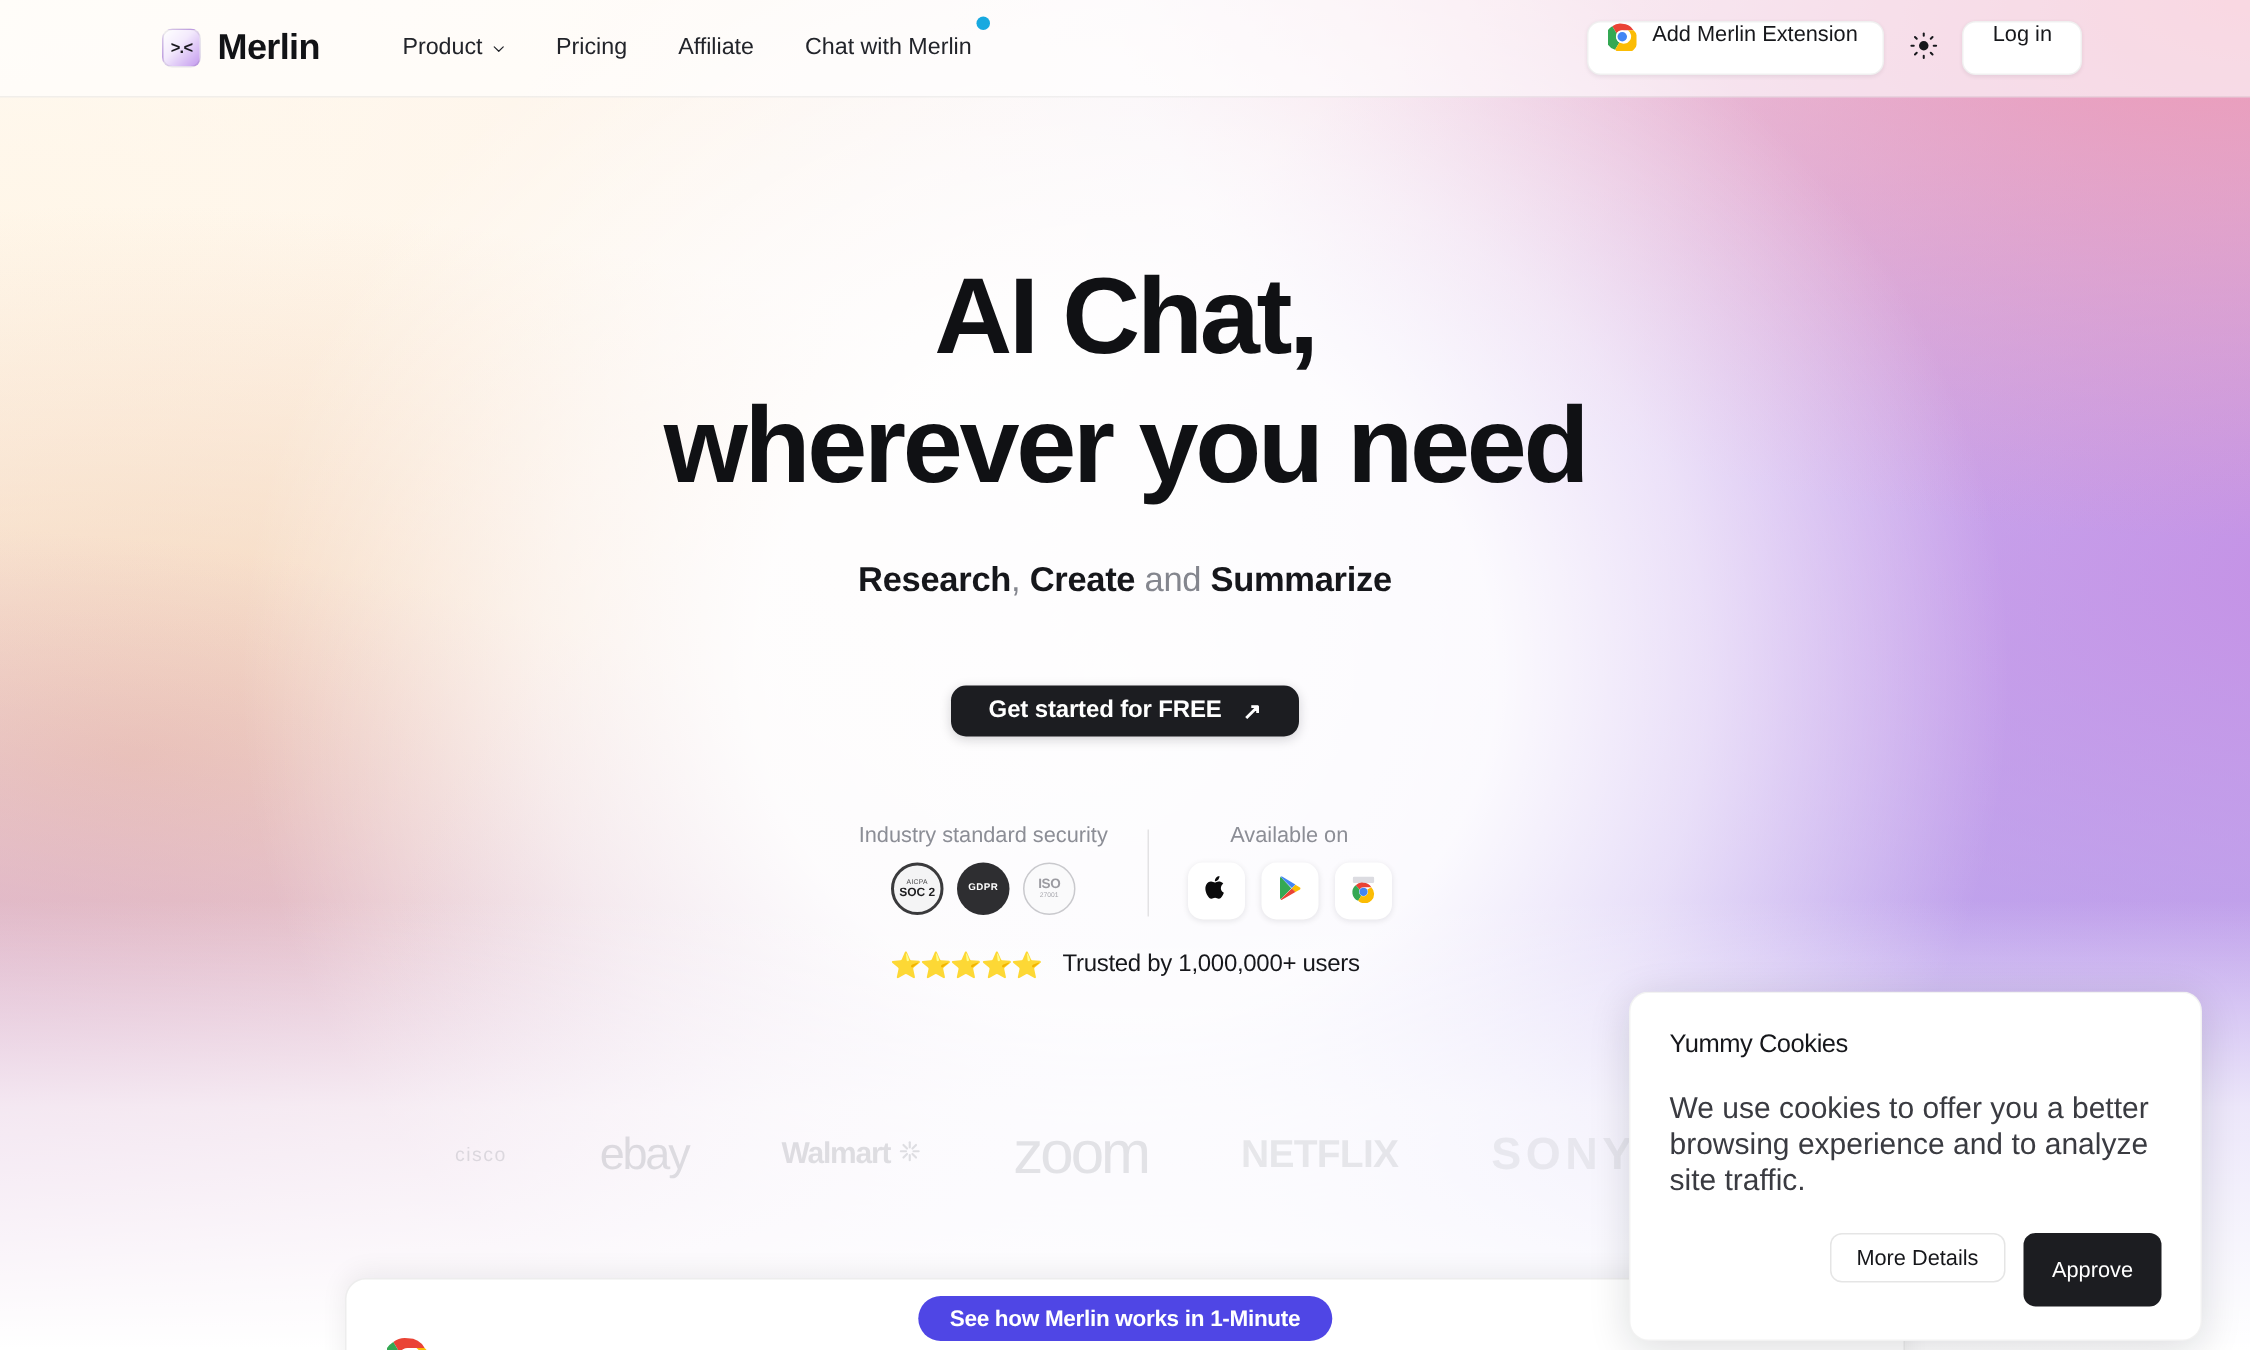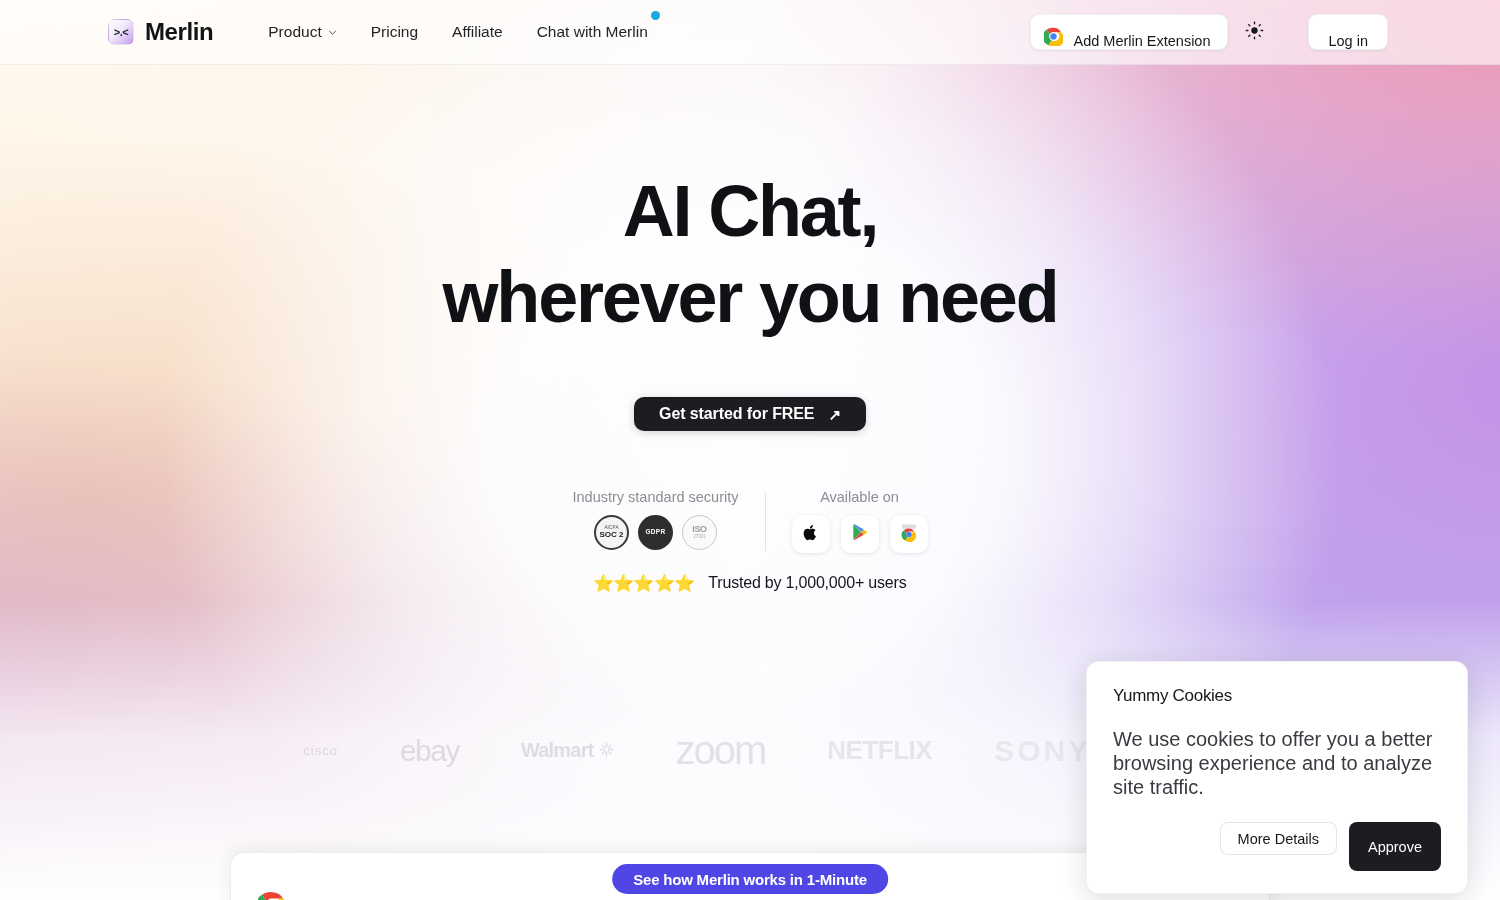--- a/index.html
+++ b/index.html
@@ -61,34 +61,34 @@
   }
   .chev{ width:9px; height:9px; display:inline-block; }
   .chev svg{ display:block; }
   .dot-badge{
     position:absolute; top:-12px; right:-12px;
     width:9px; height:9px; border-radius:50%; background:#17a9e0;
   }
 
   .header-right{ margin-left:auto; display:flex; align-items:center; gap:13px; }
   .ext-btn{
-    display:flex; align-items:flex-end; gap:10px;
+    display:flex; align-items:flex-start; gap:10px;
     height:36px; padding:0 17px 0 13px;
     background:#fff; border-radius:9px;
     border:1px solid rgba(0,0,0,.06);
     box-shadow:0 1px 3px rgba(16,18,30,.07);
     font-size:14.5px; font-weight:500; color:#17181c; cursor:pointer; white-space:nowrap;
   }
   .login-btn{
     height:36px; padding:0 19px;
     background:#fff; border-radius:9px;
     border:1px solid rgba(0,0,0,.06);
     box-shadow:0 1px 3px rgba(16,18,30,.07);
     font-size:14.5px; font-weight:500; color:#17181c; cursor:pointer;
-    display:flex; align-items:flex-end;margin-left:28px;
+    display:flex; align-items:flex-start;
   }
   .theme-btn{
     width:26px; height:26px; display:flex; align-items:center; justify-content:center;
     cursor:pointer; background:transparent; border:none;
   }
 
   
   main{ position:relative; z-index:4; text-align:center; }
   h1{
     margin-top:103px;
@@ -142,21 +142,21 @@
   }
 
   .rating{
     margin-top:21px; display:flex; justify-content:center; align-items:center; gap:14px;
   }
   .stars{ font-size:17px; letter-spacing:-1px; line-height:1; }
   .rating-text{ font-size:16px; color:#16171b; font-weight:500; letter-spacing:-.2px; }
 
   
   .logos{
-    position:absolute; left:0; right:0; top:728px; z-index:3;
+    position:absolute; left:0; right:0; top:747px; z-index:3;
     display:flex; align-items:center; justify-content:center; gap:62px;
     opacity:.30;
     padding-left:24px;
   }
   .logo-item{ color:#7d7f88; white-space:nowrap; display:flex; align-items:center; }
   .l-cisco{ font-size:13px; font-weight:500; letter-spacing:1px; color:#9a9ca4; }
   .l-ebay{ font-size:30px; font-weight:400; letter-spacing:-1.5px; color:#9a9ca4; }
   .l-walmart{ font-size:20px; font-weight:700; letter-spacing:-.8px; color:#9a9ca4; gap:5px; }
   .l-zoom{ font-size:40px; font-weight:500; letter-spacing:-2px; color:#a8aab2; }
   .l-netflix{ font-size:26px; font-weight:700; letter-spacing:-.5px; color:#b8babf; }
@@ -283,20 +283,21 @@
 </header>
 
 <main>
 
   <h1>
     <span>AI Chat,</span><br>
     <span>wherever you need</span>
   </h1>
 
   <div class="sub">
+    <div class="sub-line2"><b>Research</b><span>,</span> <b>Create</b><span> and </span><b>Summarize</b></div>
   </div>
 
   <div class="cta-wrap">
     <button class="cta">
       <span>Get started for FREE</span>
       <span class="arr">↗</span>
     </button>
   </div>
 
   <div class="trust">

